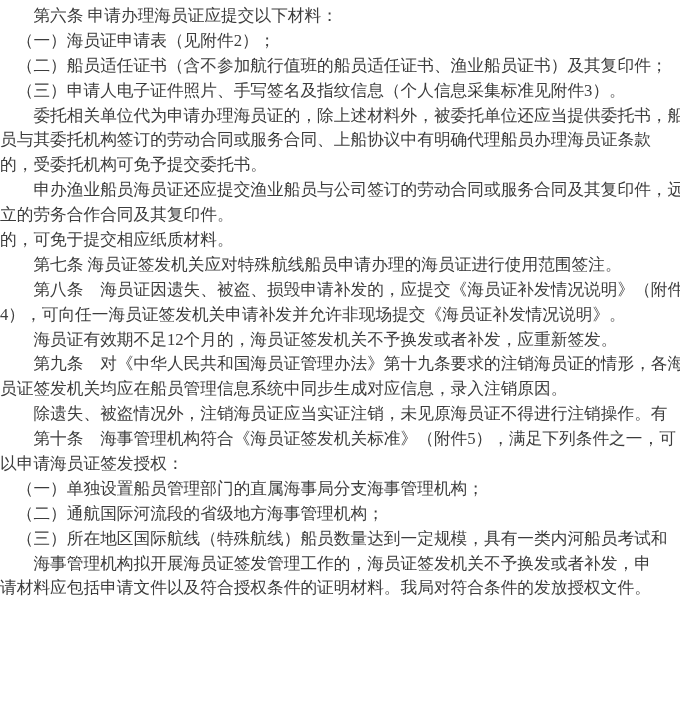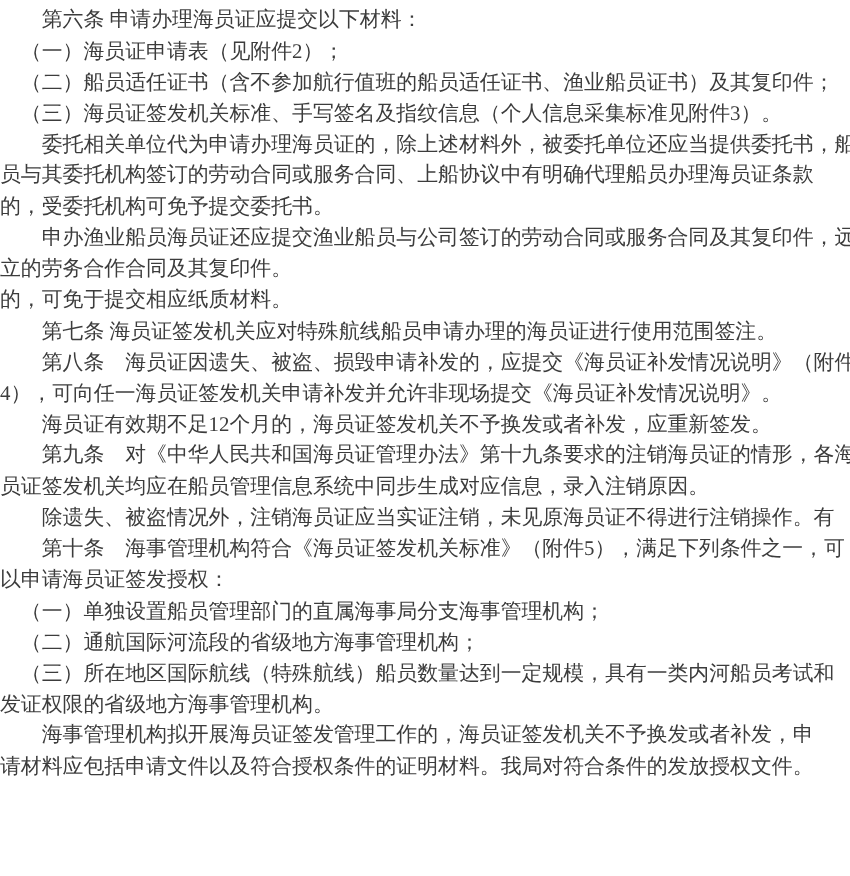--- a/index.html
+++ b/index.html
@@ -31,36 +31,35 @@
   }
 </style>
 </head>
 <body>
 
 <div class="doc-page">
   <div id="document-body">
       <div class="text-line">　　第六条 申请办理海员证应提交以下材料：</div>
       <div class="text-line">　（一）海员证申请表（见附件2）；</div>
       <div class="text-line">　（二）船员适任证书（含不参加航行值班的船员适任证书、渔业船员证书）及其复印件；</div>
-      <div class="text-line">　（三）海员证签发机关标准、手写签名及指纹信息（个人信息采集标准见附件3）。</div>
+      <div class="text-line">　（三）申请人电子证件照片、手写签名及指纹信息（个人信息采集标准见附件3）。</div>
       <div class="text-line">　　委托相关单位代为申请办理海员证的，除上述材料外，被委托单位还应当提供委托书，船</div>
       <div class="text-line">员与其委托机构签订的劳动合同或服务合同、上船协议中有明确代理船员办理海员证条款</div>
       <div class="text-line">的，受委托机构可免予提交委托书。</div>
       <div class="text-line">　　申办渔业船员海员证还应提交渔业船员与公司签订的劳动合同或服务合同及其复印件，远</div>
       <div class="text-line">立的劳务合作合同及其复印件。</div>
       <div class="text-line">的，可免于提交相应纸质材料。</div>
       <div class="text-line">　　第七条 海员证签发机关应对特殊航线船员申请办理的海员证进行使用范围签注。</div>
       <div class="text-line">　　第八条　海员证因遗失、被盗、损毁申请补发的，应提交《海员证补发情况说明》（附件</div>
       <div class="text-line">4），可向任一海员证签发机关申请补发并允许非现场提交《海员证补发情况说明》。</div>
       <div class="text-line">　　海员证有效期不足12个月的，海员证签发机关不予换发或者补发，应重新签发。</div>
       <div class="text-line">　　第九条　对《中华人民共和国海员证管理办法》第十九条要求的注销海员证的情形，各海</div>
       <div class="text-line">员证签发机关均应在船员管理信息系统中同步生成对应信息，录入注销原因。</div>
       <div class="text-line">　　除遗失、被盗情况外，注销海员证应当实证注销，未见原海员证不得进行注销操作。有</div>
       <div class="text-line">　　第十条　海事管理机构符合《海员证签发机关标准》（附件5），满足下列条件之一，可</div>
       <div class="text-line">以申请海员证签发授权：</div>
       <div class="text-line">　（一）单独设置船员管理部门的直属海事局分支海事管理机构；</div>
       <div class="text-line">　（二）通航国际河流段的省级地方海事管理机构；</div>
       <div class="text-line">　（三）所在地区国际航线（特殊航线）船员数量达到一定规模，具有一类内河船员考试和</div>
-      <div class="text-line">发证权限的省级地方海事管理机构。</div>
       <div class="text-line">　　海事管理机构拟开展海员证签发管理工作的，海员证签发机关不予换发或者补发，申</div>
       <div class="text-line">请材料应包括申请文件以及符合授权条件的证明材料。我局对符合条件的发放授权文件。</div>
     </div>
 </div>
 
 </body></html>

